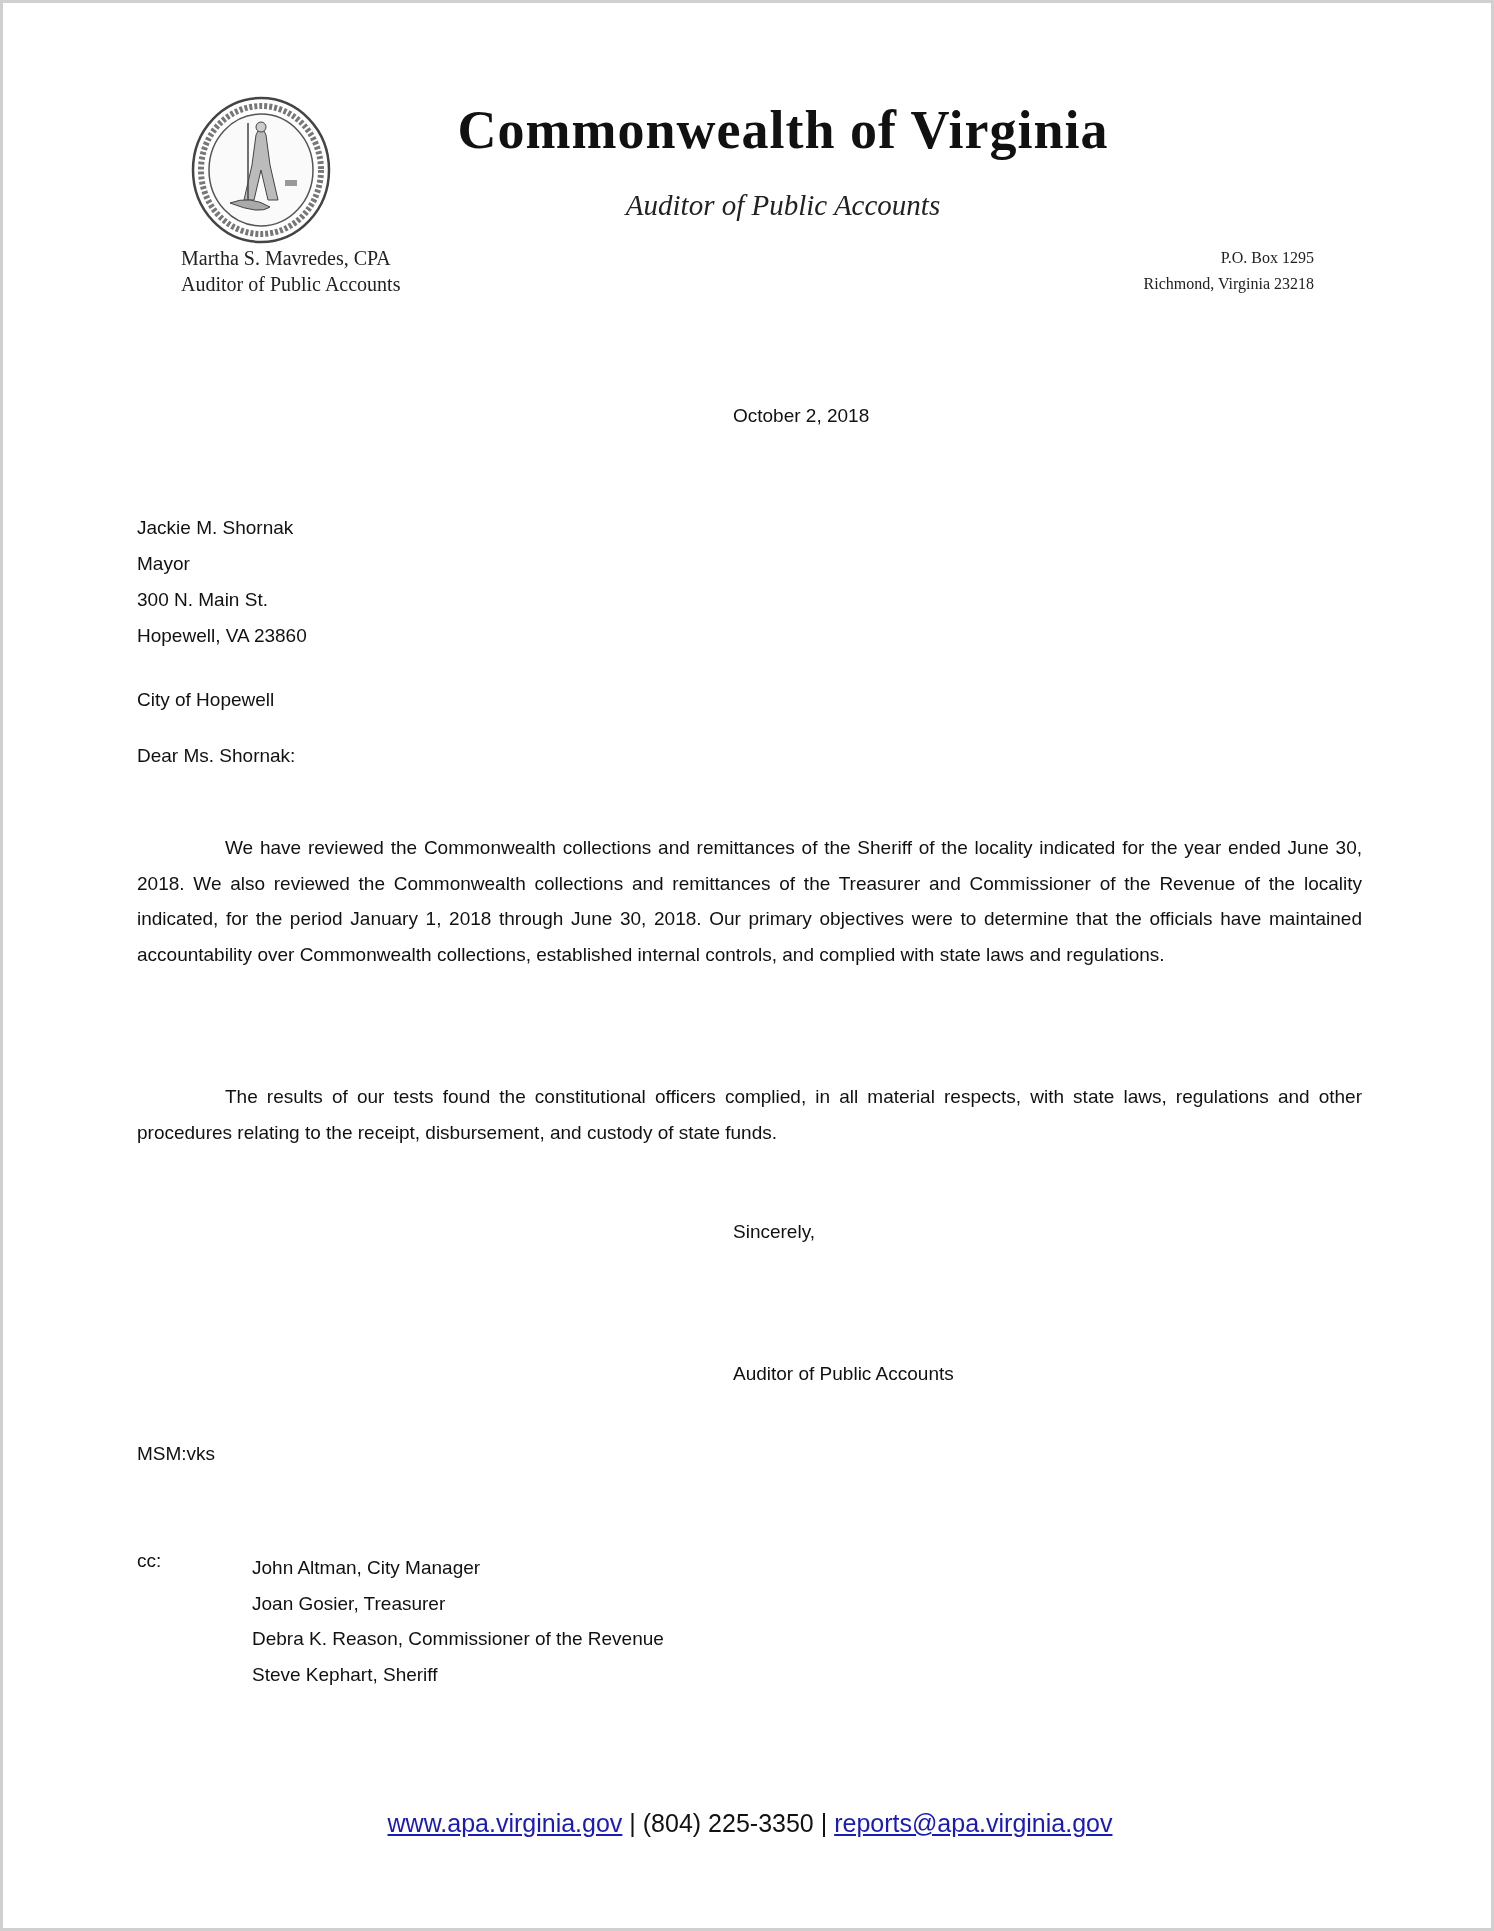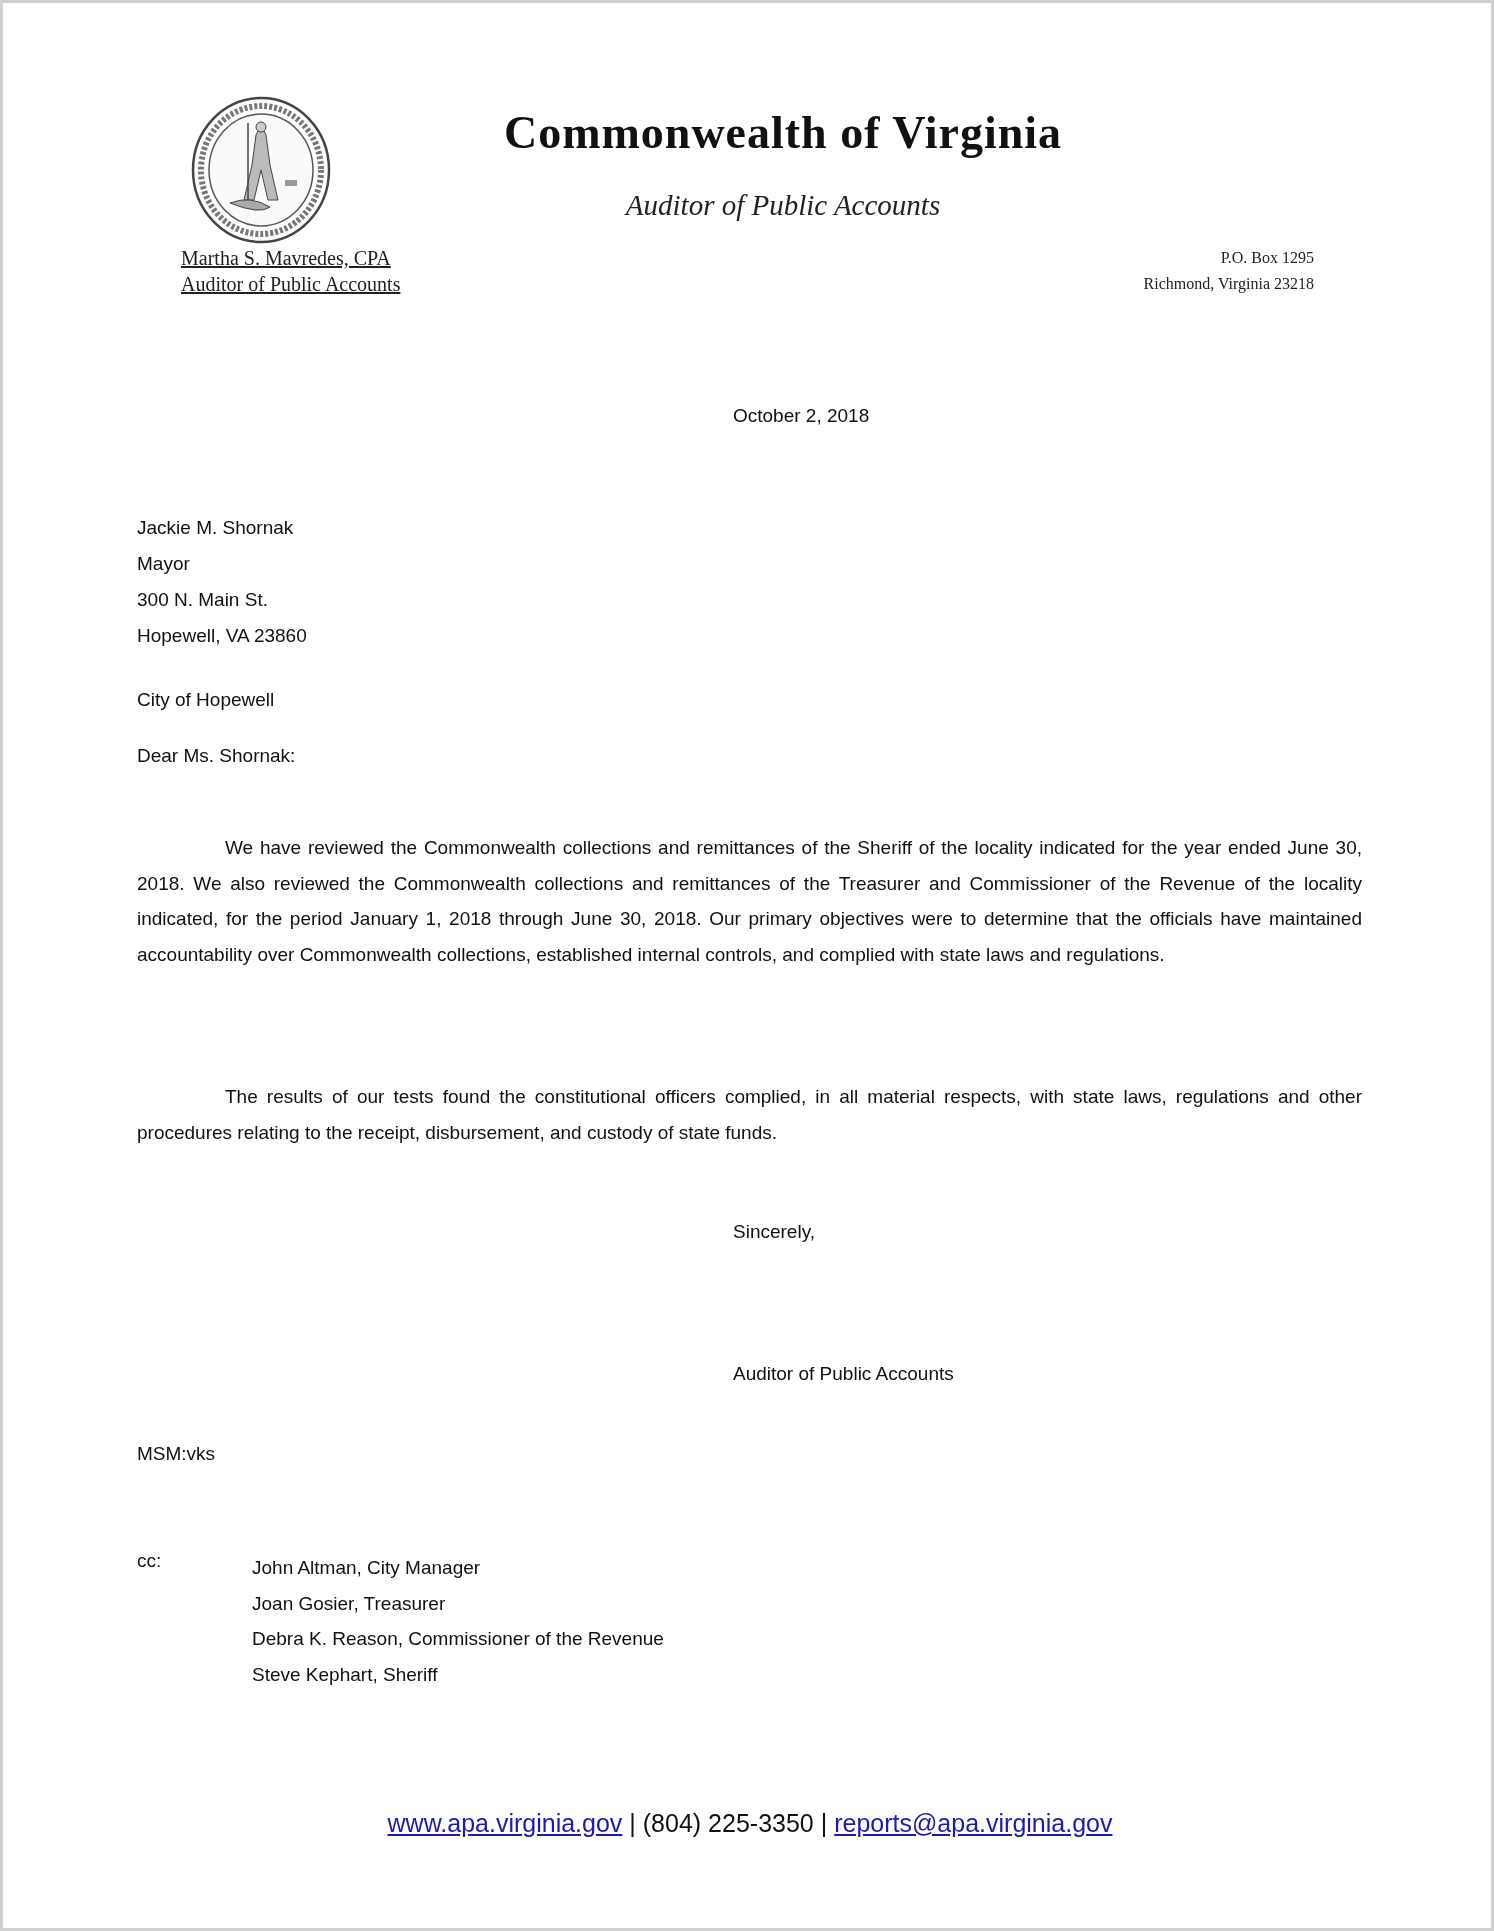--- a/index.html
+++ b/index.html
@@ -15,34 +15,34 @@
     position: absolute; left: 0; top: 0;
     width: 1488px; height: 1925px;
     border: 3px solid #d0d0d0;
     background: #fff;
   }
   .abs { position: absolute; }
   .seal {
     left: 187px; top: 92px; width: 142px; height: 150px;
   }
   .masthead {
-    left: 400px; top: 103px; width: 760px; text-align: center;
+    left: 400px; top: 96px; width: 760px; text-align: center;
     font-family: "Liberation Serif", serif;
-    font-size: 46px; font-weight: bold; letter-spacing: 1px;
+    font-size: 54px; font-weight: bold; letter-spacing: 1px;
     color: #111;
   }
   .subhead {
     left: 400px; top: 186px; width: 760px; text-align: center;
     font-family: "Liberation Serif", serif;
     font-style: italic; font-size: 29px; color: #222;
   }
   .hdr-left {
     left: 178px; top: 242px;
     font-family: "Liberation Serif", serif;
-    font-size: 20px; line-height: 26px; color: #222; text-decoration: underline;
+    font-size: 20px; line-height: 26px; color: #222;
   }
   .hdr-right {
     right: 177px; top: 242px; text-align: right;
     font-family: "Liberation Serif", serif;
     font-size: 16px; line-height: 26px; color: #222;
   }
   .body-text {
     font-family: "Liberation Sans", sans-serif;
     font-size: 19px; color: #111;
   }

